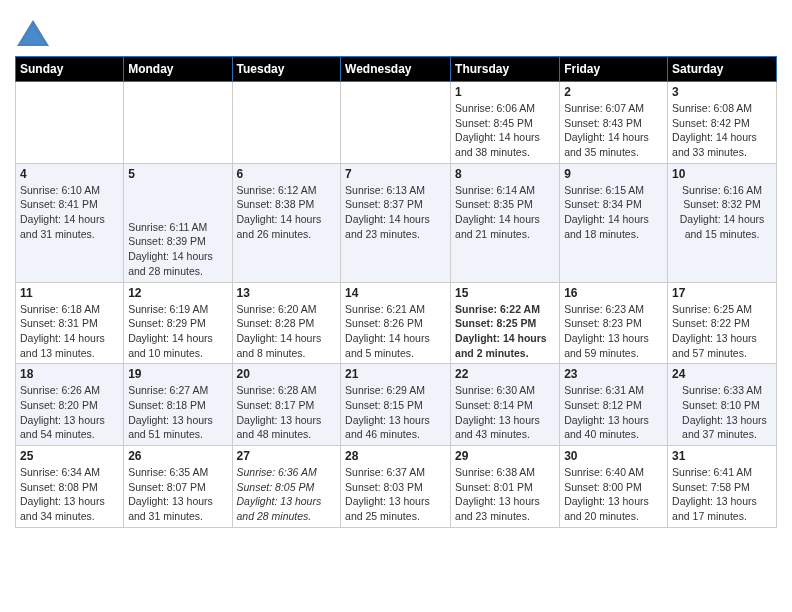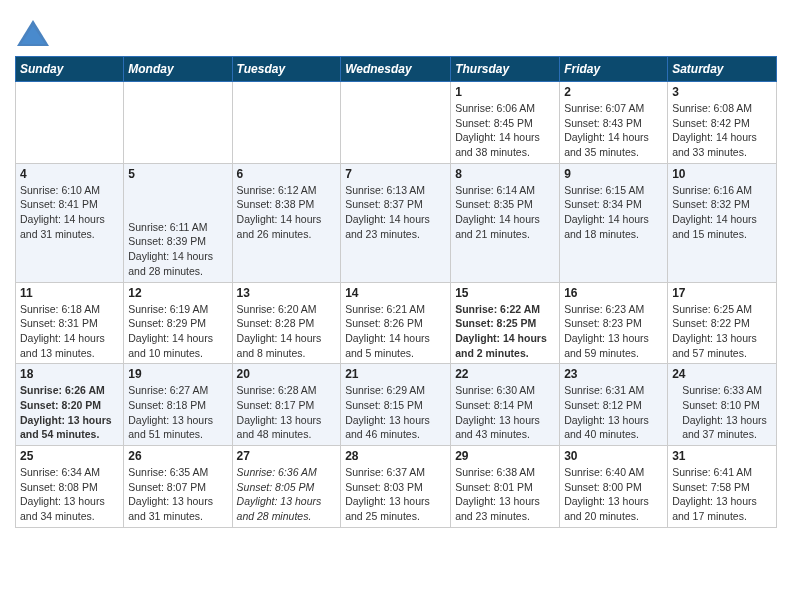--- a/index.html
+++ b/index.html
@@ -80,22 +80,21 @@
     }
     .calendar tr:nth-child(even) td {
       background: #f0f4fa;
     }
     .calendar tr:nth-child(odd) td {
       background: #fff;
     }
     
     .calendar thead tr td,
     .calendar thead tr th {
-      background: #0c4a6e;
-      font-style: italic;
+      background: #000000;
     }
     .day-number {
       font-weight: bold;
       font-size: 12px;
       color: #222;
       margin-bottom: 2px;
     }
     .day-detail {
       font-size: 10.5px;
       color: #333;
@@ -209,21 +208,21 @@
         </td>
         <td>
           <div class="day-number">9</div>
           <div class="day-detail" style="white-space: pre-line;">Sunrise: 6:15 AM
 Sunset: 8:34 PM
 Daylight: 14 hours
 and 18 minutes.</div>
         </td>
         <td>
           <div class="day-number">10</div>
-          <div class="day-detail" style="white-space: pre-line;">Sunrise: 6:16 AM
+          <div class="day-detail" style="white-space: pre-line; text-align: center;">Sunrise: 6:16 AM
 Sunset: 8:32 PM
 Daylight: 14 hours
 and 15 minutes.</div>
         </td>
       </tr>
       <tr class="row-3">
         <td>
           <div class="day-number">11</div>
           <div class="day-detail" style="white-space: pre-line;">Sunrise: 6:18 AM
 Sunset: 8:31 PM
@@ -269,21 +268,21 @@
           <div class="day-number">17</div>
           <div class="day-detail" style="white-space: pre-line;">Sunrise: 6:25 AM
 Sunset: 8:22 PM
 Daylight: 13 hours
 and 57 minutes.</div>
         </td>
       </tr>
       <tr class="row-4">
         <td>
           <div class="day-number">18</div>
-          <div class="day-detail" style="white-space: pre-line; font-weight: bold;">Sunrise: 6:26 AM
+          <div class="day-detail" style="white-space: pre-line;">Sunrise: 6:26 AM
 Sunset: 8:20 PM
 Daylight: 13 hours
 and 54 minutes.</div>
         </td>
         <td>
           <div class="day-number">19</div>
           <div class="day-detail" style="white-space: pre-line;">Sunrise: 6:27 AM
 Sunset: 8:18 PM
 Daylight: 13 hours
 and 51 minutes.</div>

